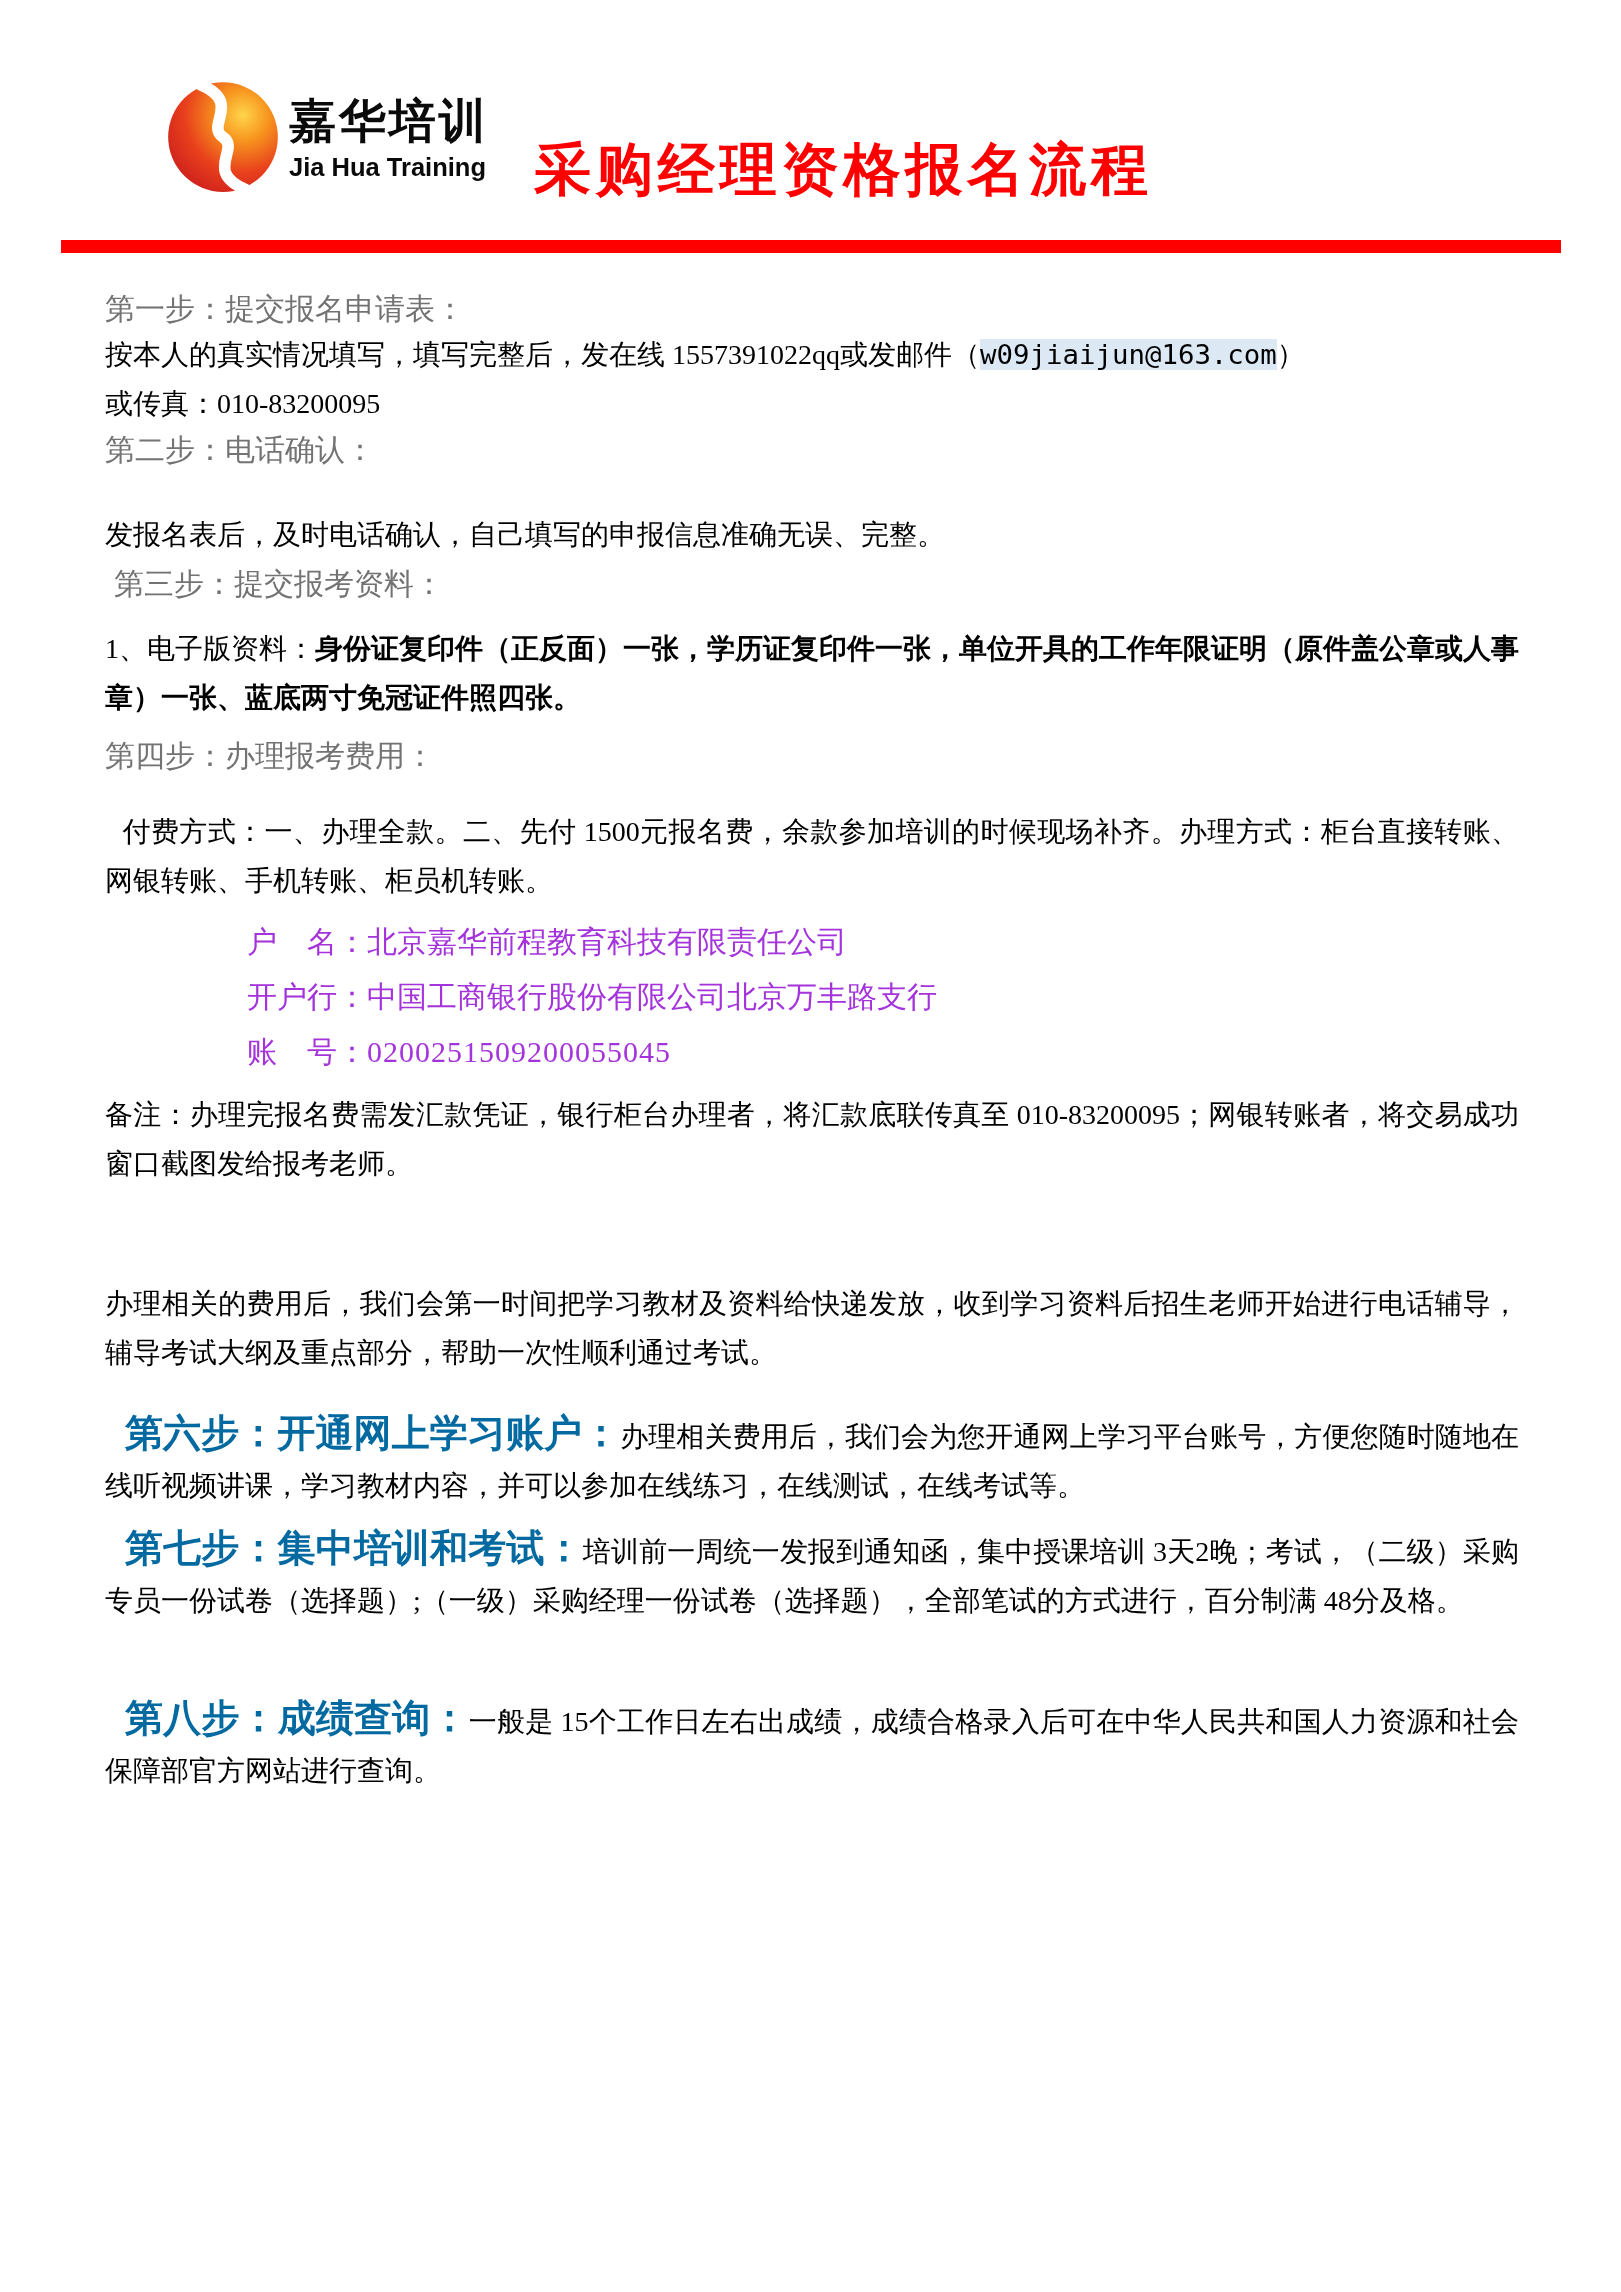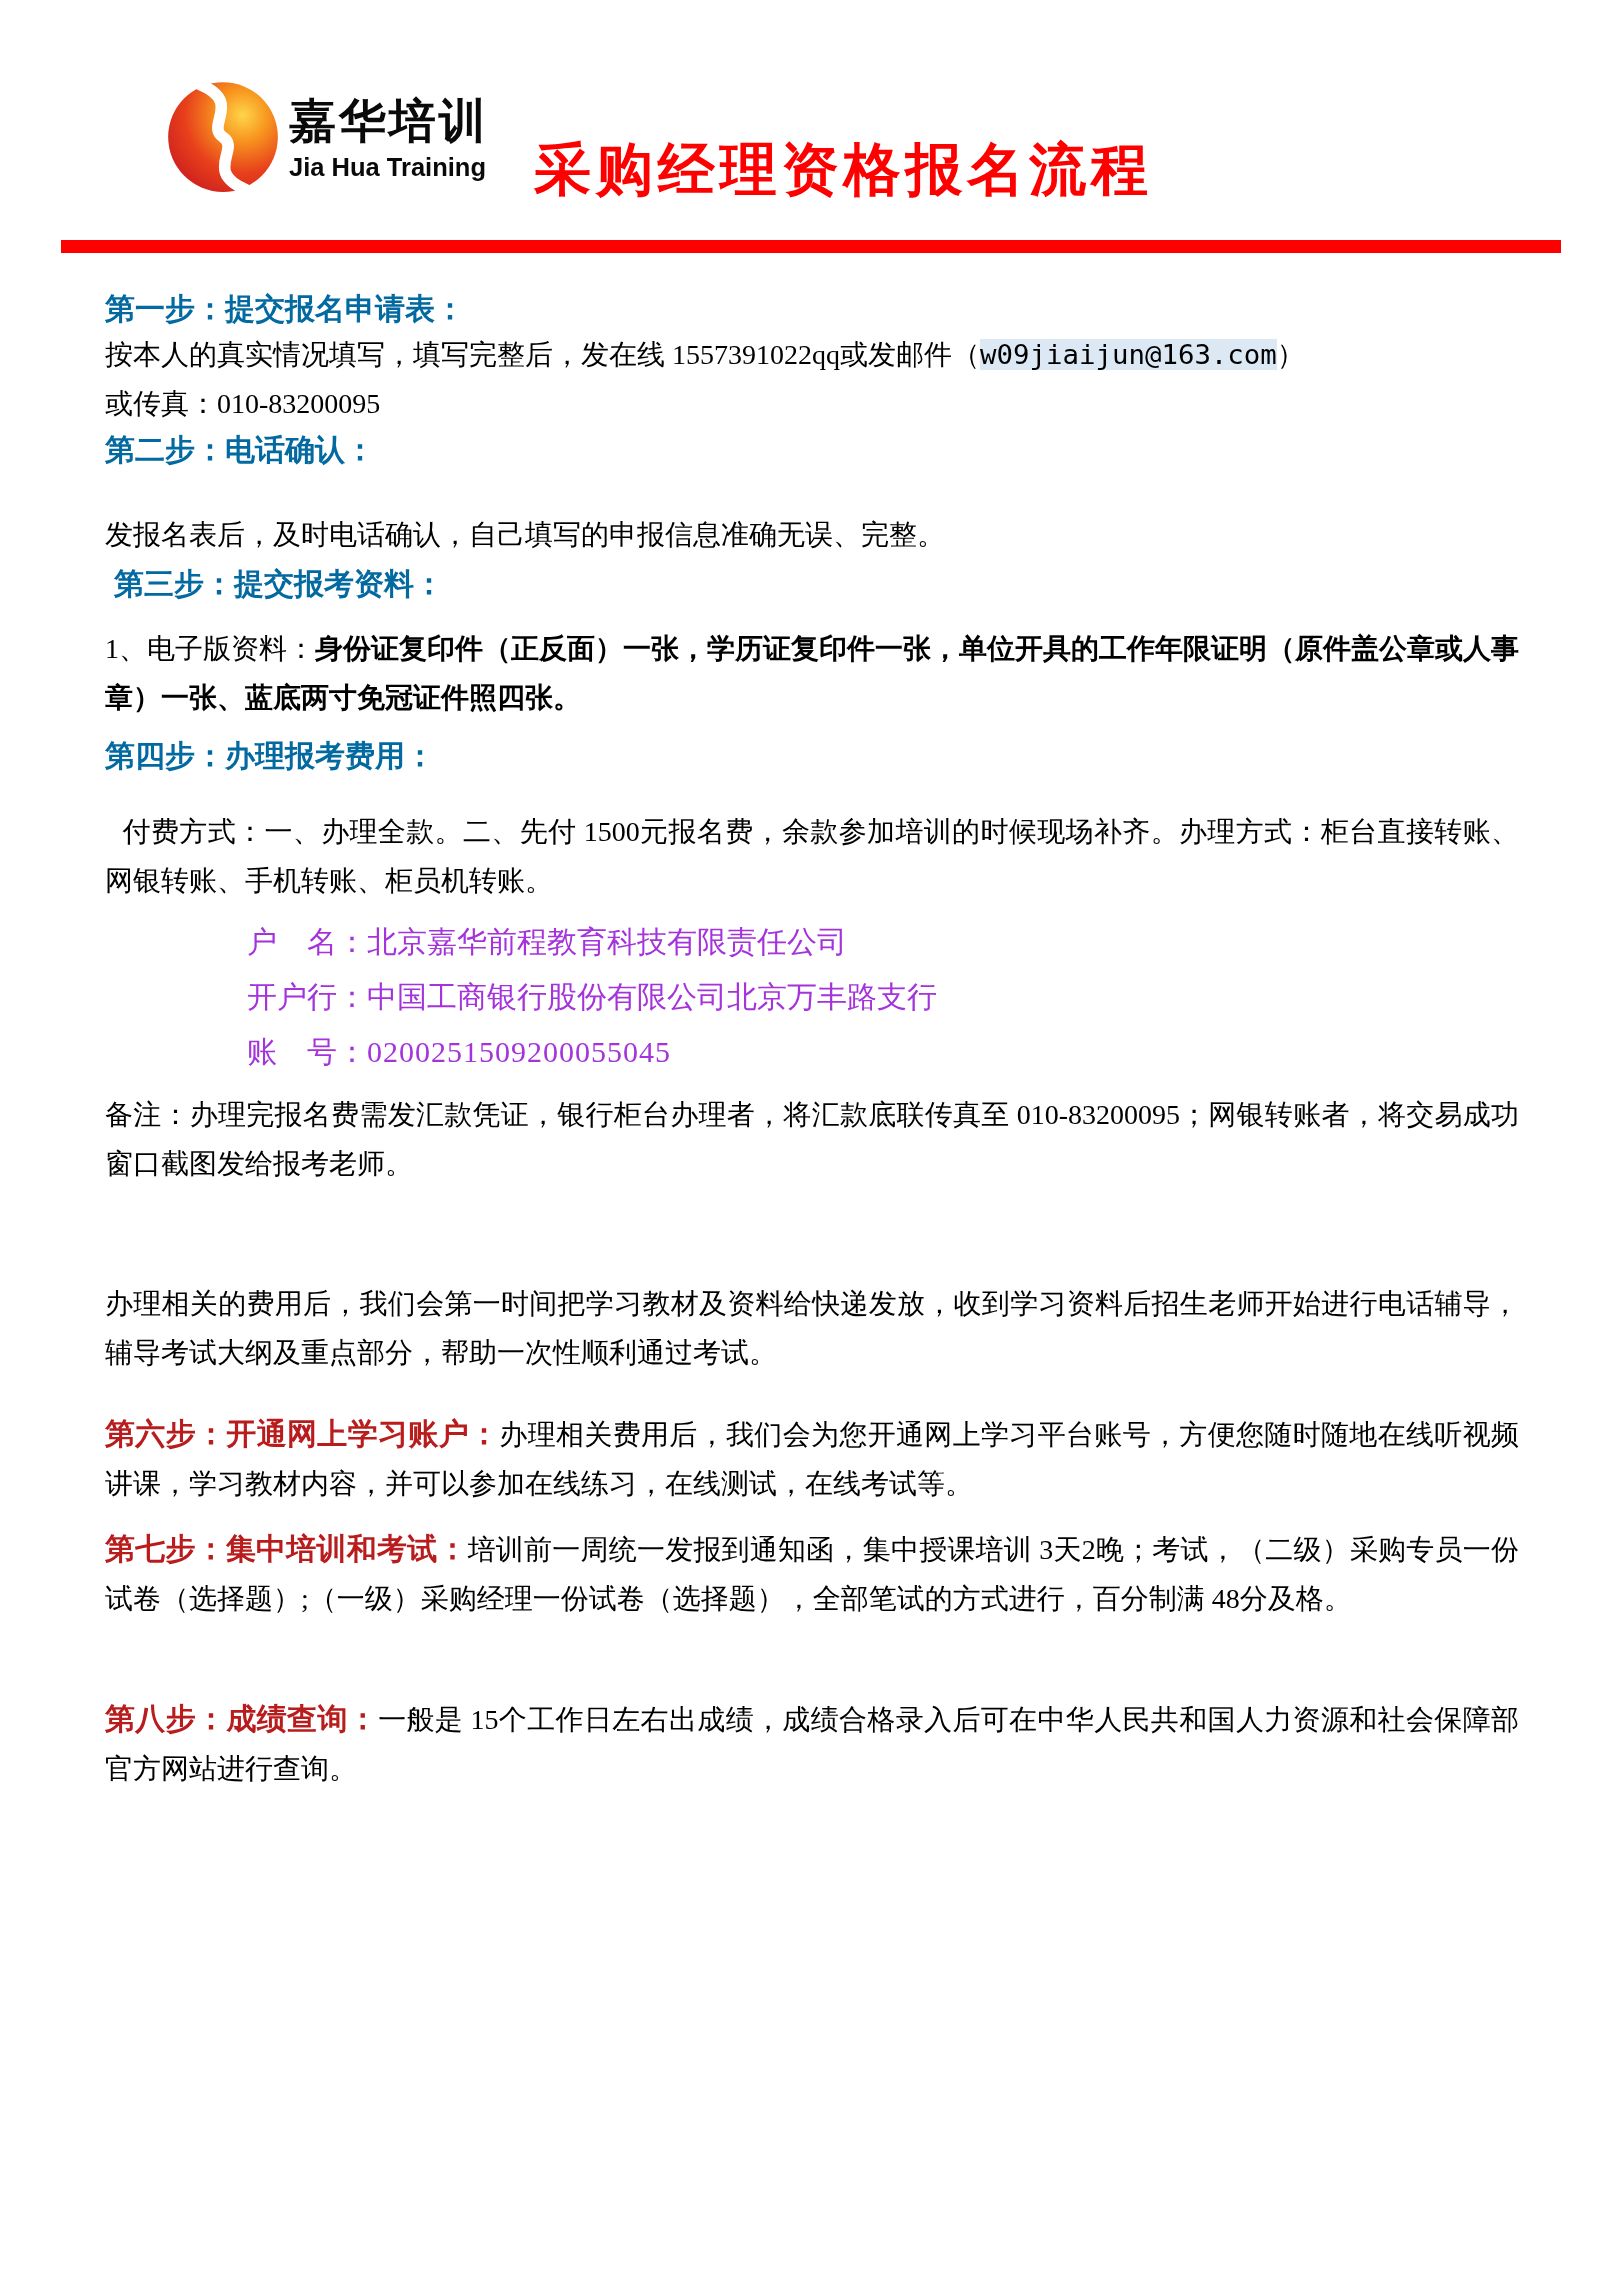--- a/index.html
+++ b/index.html
@@ -28,27 +28,28 @@
   .doc-title {
     left:534px; top:94px;
     font-size:57px; font-weight:bold; color:#fe0000;
     letter-spacing:4.9px; white-space:nowrap;
     font-family:"Liberation Sans","DejaVu Sans",sans-serif;
   }
   .rule { left:61px; top:240px; width:1500px; height:12.7px; background:#fe0000; }
 
   
   .h {
-    color:#0369a1; font-weight:bold; font-size:30px; white-space:nowrap;
+    color:#737373; font-weight:normal; font-size:30px; white-space:nowrap;
     font-family:"Liberation Sans","DejaVu Sans",sans-serif;
   }
   
   .ih {
-    color:#b91c1c; font-weight:bold; font-size:30px;
+    color:#0369a1; font-weight:bold; font-size:38px;
     font-family:"Liberation Sans","DejaVu Sans",sans-serif;
+    margin-left:20px;
   }
   
   .bt {
     font-size:28px; line-height:49px; width:1414px; text-align:justify;
     margin:0;
   }
   .indent1 { text-indent:17.6px; }
   .bold-seg { font-weight:bold; }
 
   .email-hl {

